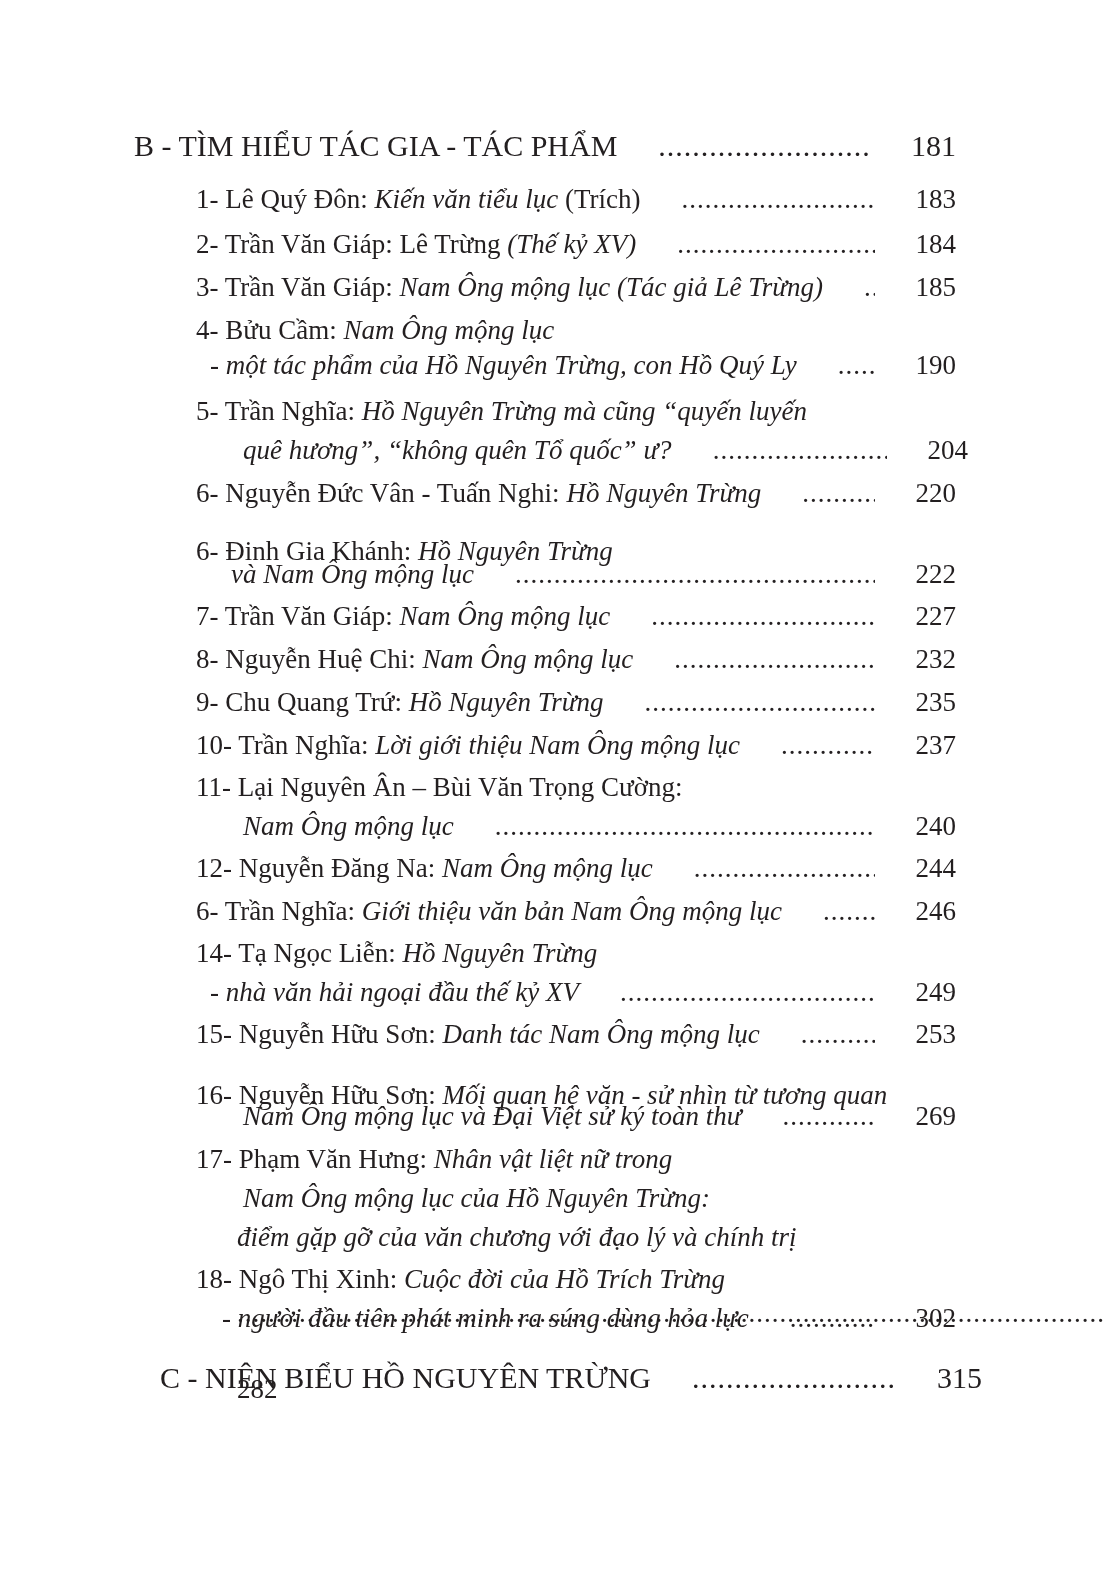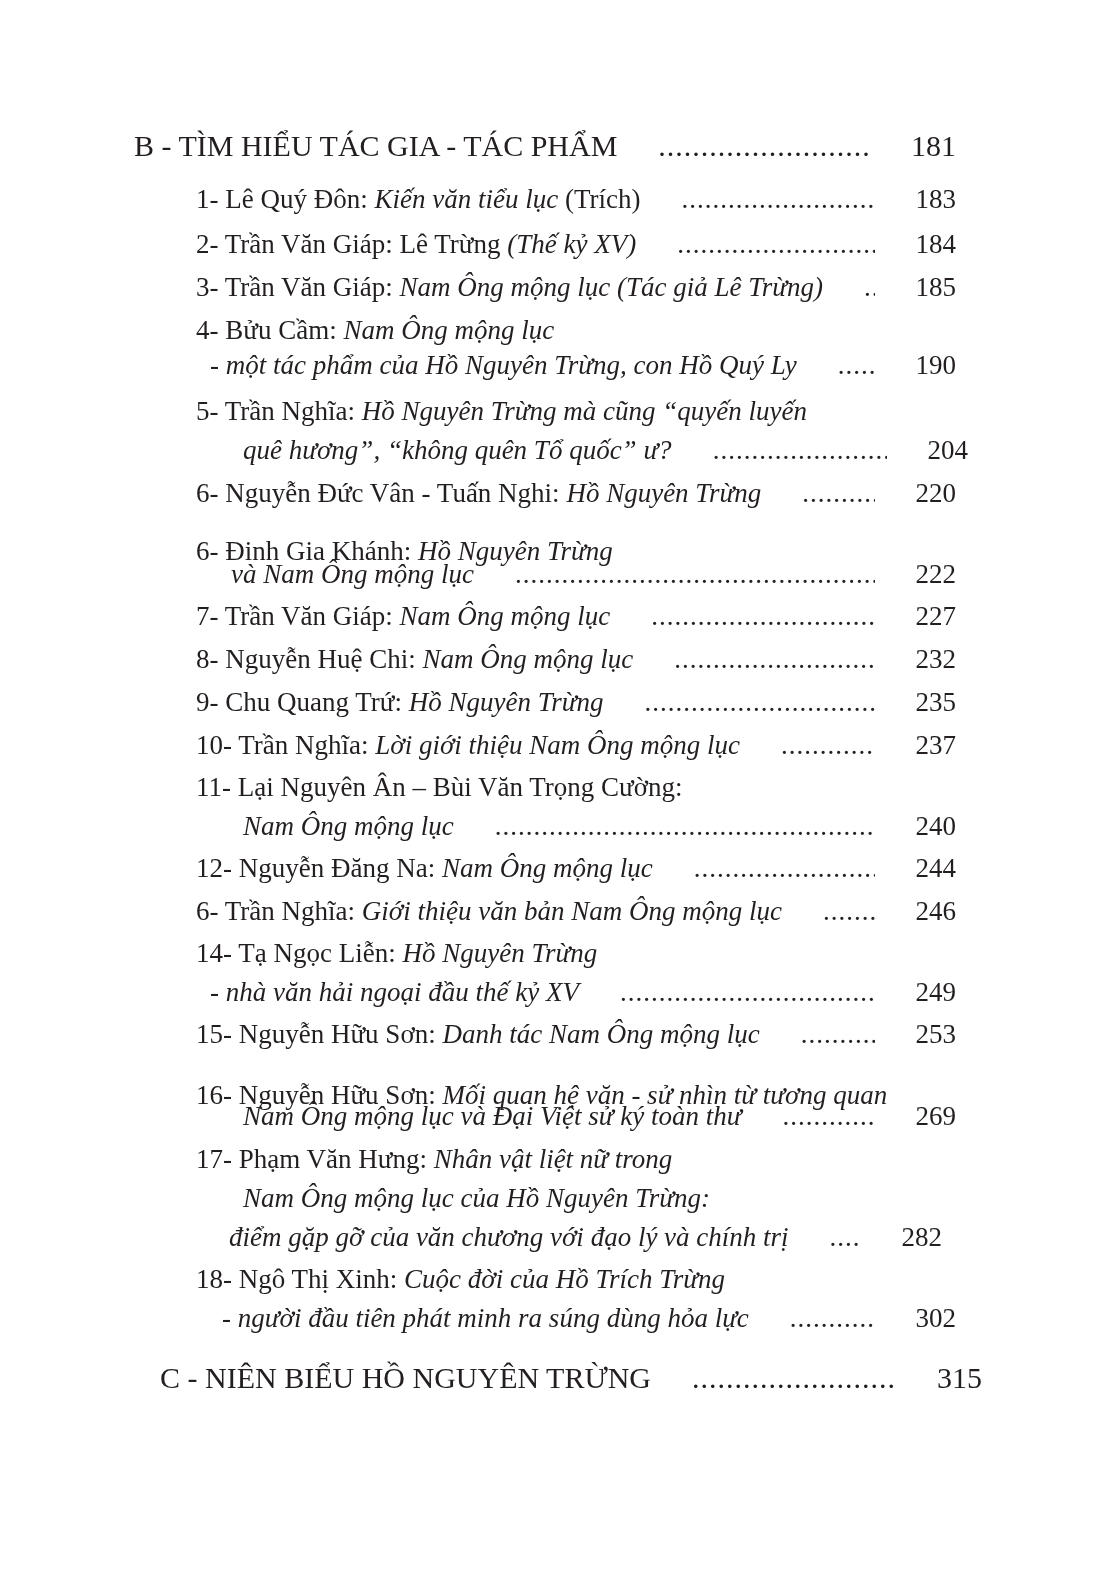--- a/index.html
+++ b/index.html
@@ -182,21 +182,21 @@
     <span class="leader"></span>
     <span class="pg">269</span>
   </div>
 
   <div class="line" style="left:196px; top:1141px; width:760px;">
     <span class="txt"><span>17-</span> <span>Phạm Văn Hưng:</span> <i>Nhân vật liệt nữ trong</i></span>
   </div>
   <div class="line" style="left:243px; top:1180px; width:713px;">
     <span class="txt"><i>Nam Ông mộng lục của Hồ Nguyên Trừng:</i></span>
   </div>
-  <div class="line" style="left:229px; top:1219px; width:713px;">
+  <div class="line" style="left:236px; top:1219px; width:713px;flex-direction:column;">
     <span class="txt"><i>điểm gặp gỡ của văn chương với đạo lý và chính trị</i></span>
     <span class="leader"></span>
     <span class="pg">282</span>
   </div>
 
   <div class="line" style="left:196px; top:1261px; width:760px;">
     <span class="txt"><span>18-</span> <span>Ngô Thị Xinh:</span> <i>Cuộc đời của Hồ Trích Trừng</i></span>
   </div>
   <div class="line" style="left:222px; top:1300px; width:734px;">
     <span class="txt"><i>- người đầu tiên phát minh ra súng dùng hỏa lực</i></span>

